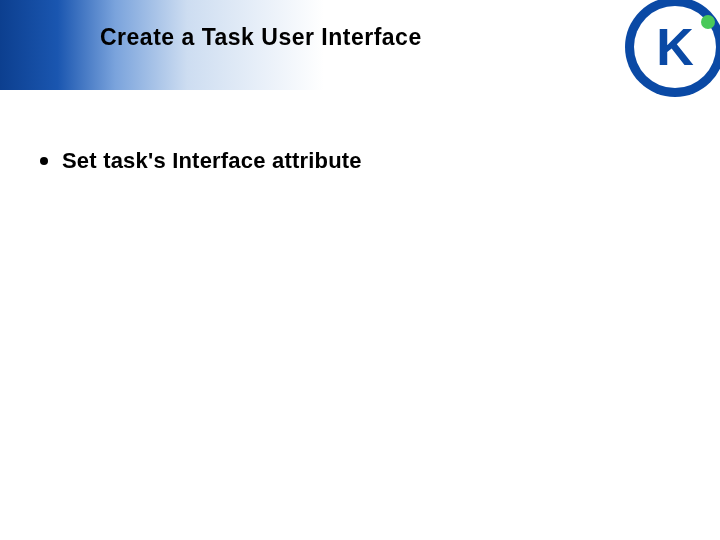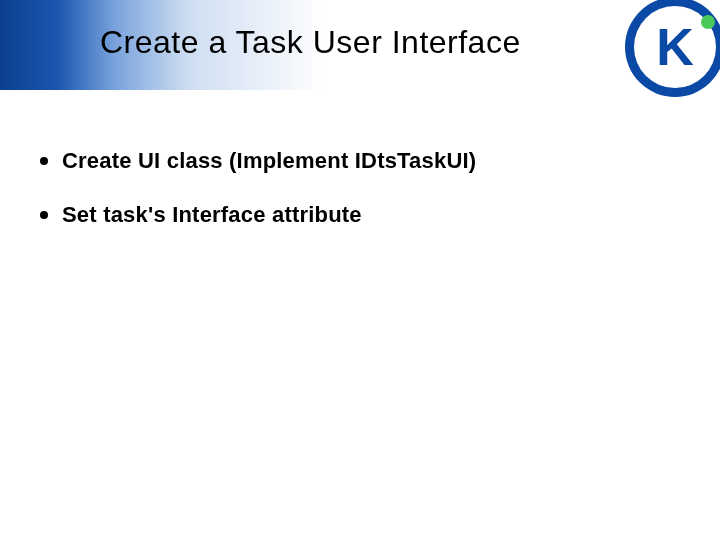--- a/index.html
+++ b/index.html
@@ -29,22 +29,22 @@
       #7aa3dc 16%,
       #cdddf1 26%,
       #ffffff 45%,
       #ffffff 100%);
   }
   .title {
     position: absolute;
     top: 24px;
     left: 100px;
     right: 120px;
-    font-weight: 400;
-    font-size: 32px;
+    font-weight: 700;
+    font-size: 23px;
     color: #000;
     letter-spacing: 0.5px;
     font-family: Arial, Helvetica, sans-serif;
   }
   .logo {
     position: absolute;
     top: -8px;
     right: -10px;
     width: 110px;
     height: 110px;
@@ -95,21 +95,17 @@
         <text x="0" y="0" text-anchor="middle" dominant-baseline="central" font-family="Arial Black, Arial, sans-serif" font-weight="900" font-size="52" fill="#0a49a5">K</text>
       </g>
 
       <circle cx="88" cy="30" r="7" fill="#49c95a"></circle>
     </svg>
   </div>
 
   <div class="content">
     <div class="bullet-item">
       <span class="bullet-dot"></span>
-      <span class="bullet-text">Create UI class (Implement IDtsTaskUI)</span>
-    </div>
-    <div class="bullet-item">
-      <span class="bullet-dot"></span>
       <span class="bullet-text">Set task's Interface attribute</span>
     </div>
   </div>
 
 </div>
 
 </body></html>

